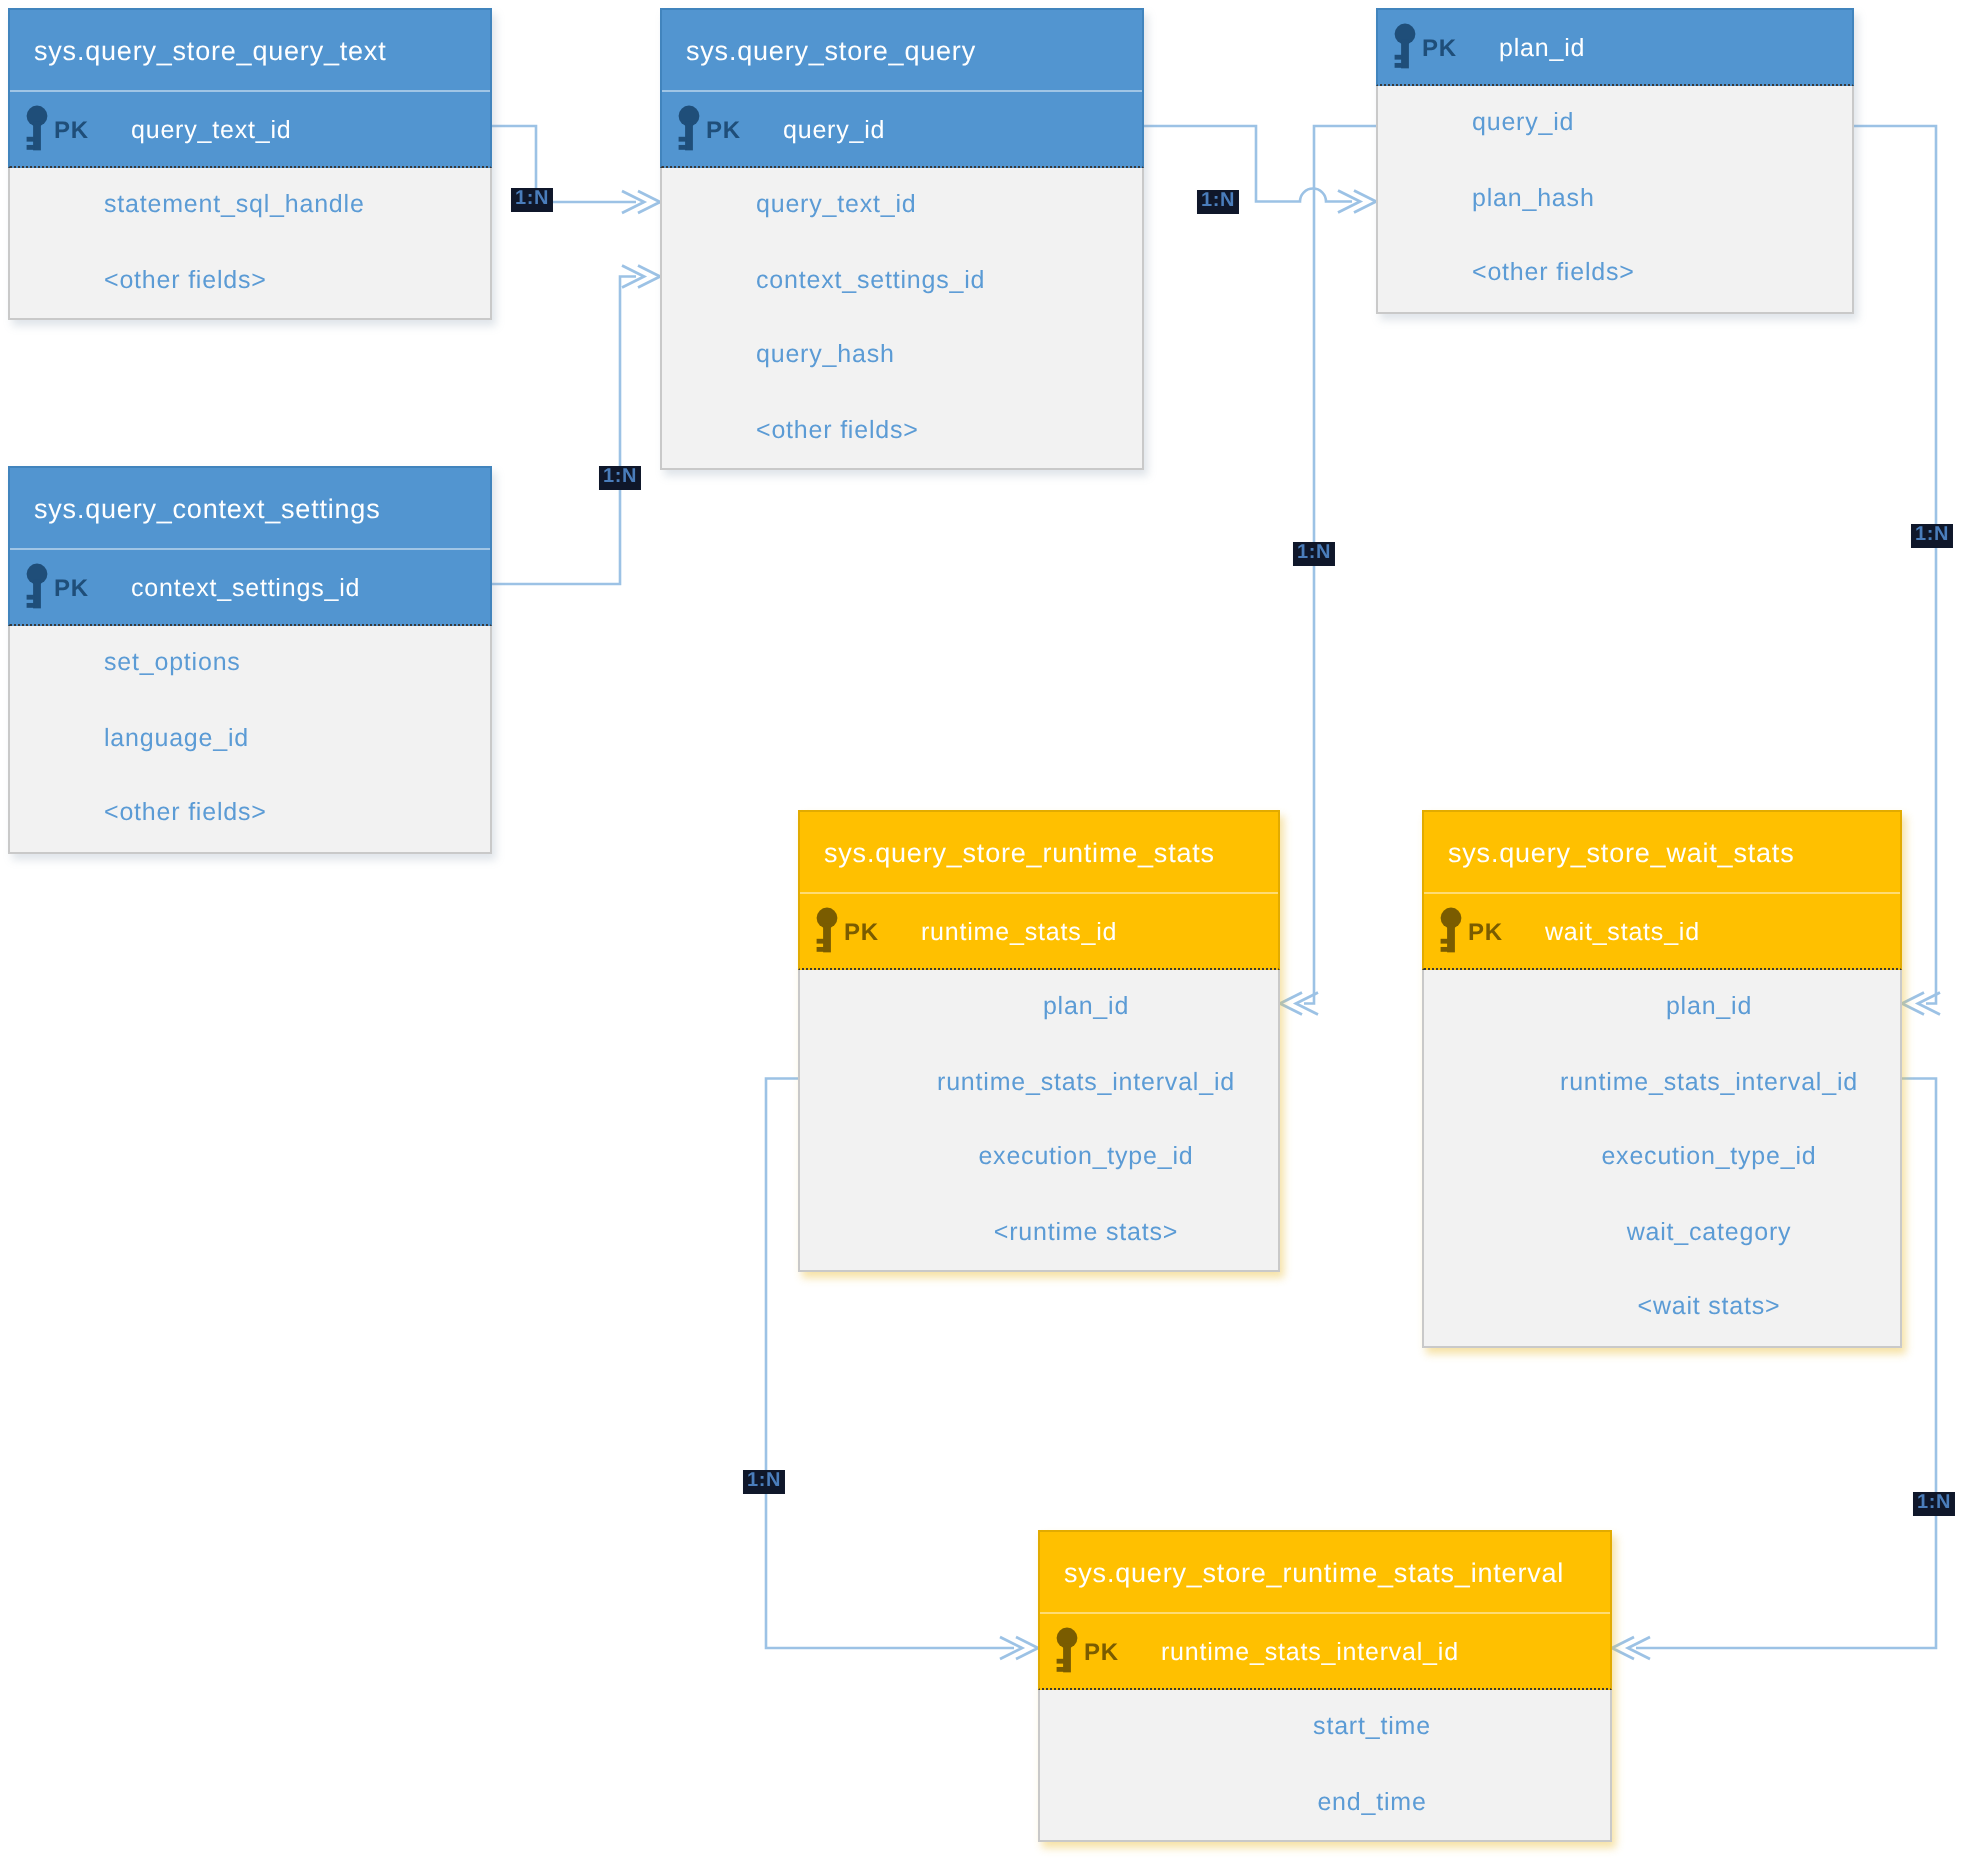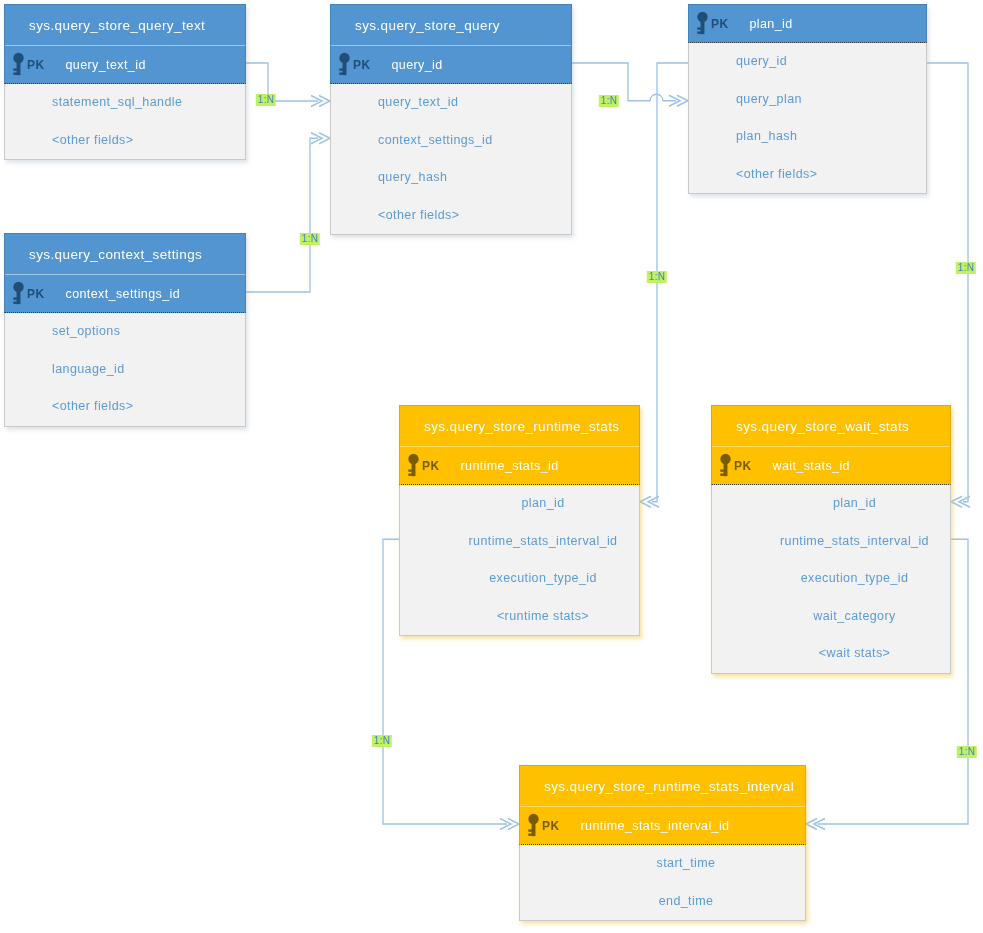--- a/index.html
+++ b/index.html
@@ -15,40 +15,40 @@
   .t-blue{ --hdr:#5295d0; --hdr-border:#4184bd; --pk-ink:#1f4e79; box-shadow:2px 3px 4px rgba(130,150,170,0.25);}
   .t-orange{ --hdr:#ffc000; --hdr-border:#e2ab00; --pk-ink:#7a5c00; box-shadow:2px 3px 4px rgba(235,190,60,0.45);text-align:center;}
   .tbl-top{
     background:var(--hdr);
     border:1px solid var(--hdr-border);
     margin:-1px -1px 0 -1px;
     border-bottom:1px dotted #3a3a3a;
   }
   .tbl-header{
     height:40px;display:flex;align-items:center;
-    padding-left:24px;color:#ffffff;font-size:13.5px;letter-spacing:0.4px;
+    padding-left:12px;color:#ffffff;font-size:13.5px;letter-spacing:0.4px;
     border-bottom:1px solid rgba(255,255,255,0.45);
     white-space:nowrap;
   }
   .pk-row{
     height:37px;display:flex;align-items:center;
     color:#ffffff;font-size:12.5px;letter-spacing:0.4px;white-space:nowrap;
   }
   .key-wrap{width:14px;height:26px;margin-left:7px;display:flex;align-items:center;}
   .key-wrap svg{width:13px;height:25px;fill:var(--pk-ink);}
   .pk-tag{color:var(--pk-ink);font-size:12px;margin-left:1px;font-weight:bold;}
   .pk-name{margin-left:21px;}
   .field-row{
     height:37.5px;line-height:37.5px;padding-left:47px;
     color:#5b9bd5;font-size:12.5px;letter-spacing:0.4px;white-space:nowrap;
   }
   .rel-label{
     position:absolute;z-index:3;transform:translate(-50%,-50%);
-    background:#bef264;color:#4a7dbb;font-size:10px;letter-spacing:0.3px;
-    padding:0 2px;line-height:12px;
+    background:#0f172a;color:#4a7dbb;font-size:10px;letter-spacing:0.3px;
+    padding:0 2px;line-height:12px;font-weight:bold;
   }
 </style>
 </head>
 <body>
 
 <div class="canvas">
 
   <svg class="wires" width="983" height="933" viewBox="0 0 983 933">
     <g stroke="#9cc2e5" stroke-width="1.3" fill="none">
 
@@ -143,21 +143,20 @@
               <rect x="4.9" y="9" width="4.2" height="15.5"></rect>
               <rect x="1.4" y="17.2" width="4.2" height="2.6"></rect>
               <rect x="1.4" y="21.6" width="4.2" height="2.6"></rect>
             </svg>
           </span>
         <span class="pk-tag">PK</span>
         <span class="pk-name">plan_id</span>
       </div>
     </div>
     <div class="field-row">query_id</div>
-    <div class="field-row">query_plan</div>
     <div class="field-row">plan_hash</div>
     <div class="field-row">&lt;other fields&gt;</div>
   </div>
 
   <div class="tbl t-blue" style="left:4px;top:233px;width:242px">
     <div class="tbl-top">
       <div class="tbl-header">sys.query_context_settings</div>
       <div class="pk-row">
         <span class="key-wrap">
             <svg viewBox="0 0 14 26">

